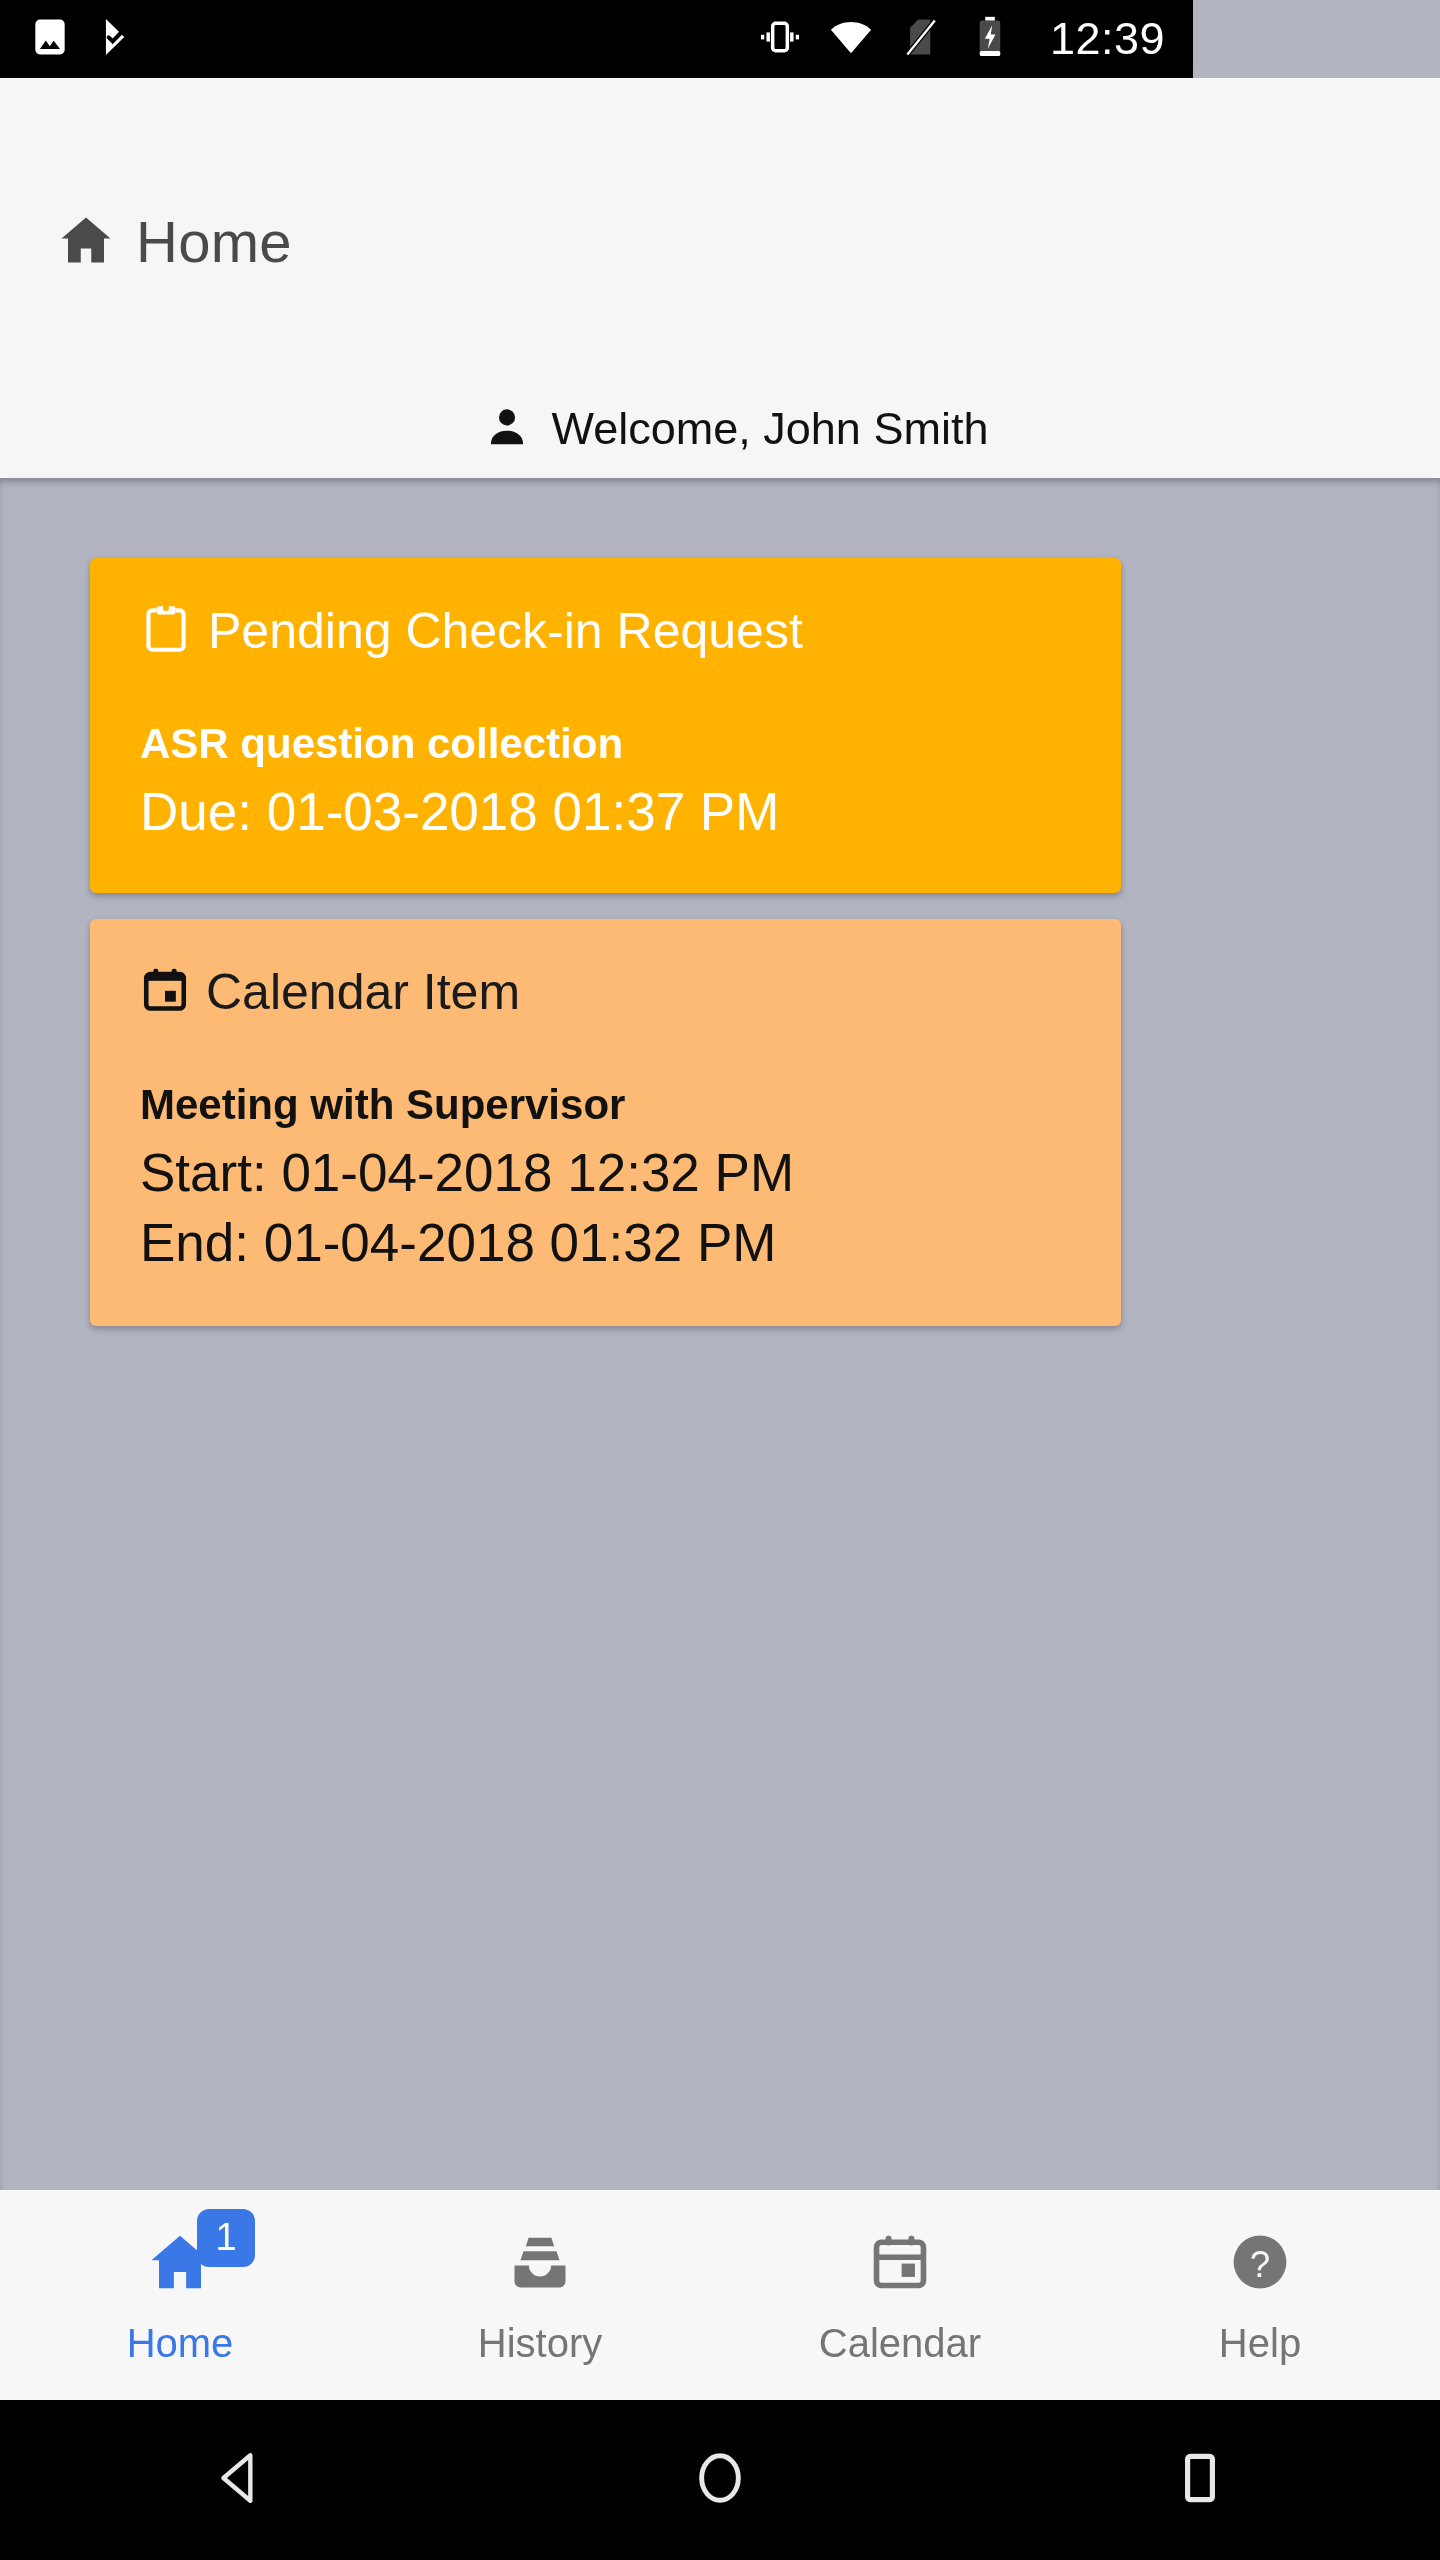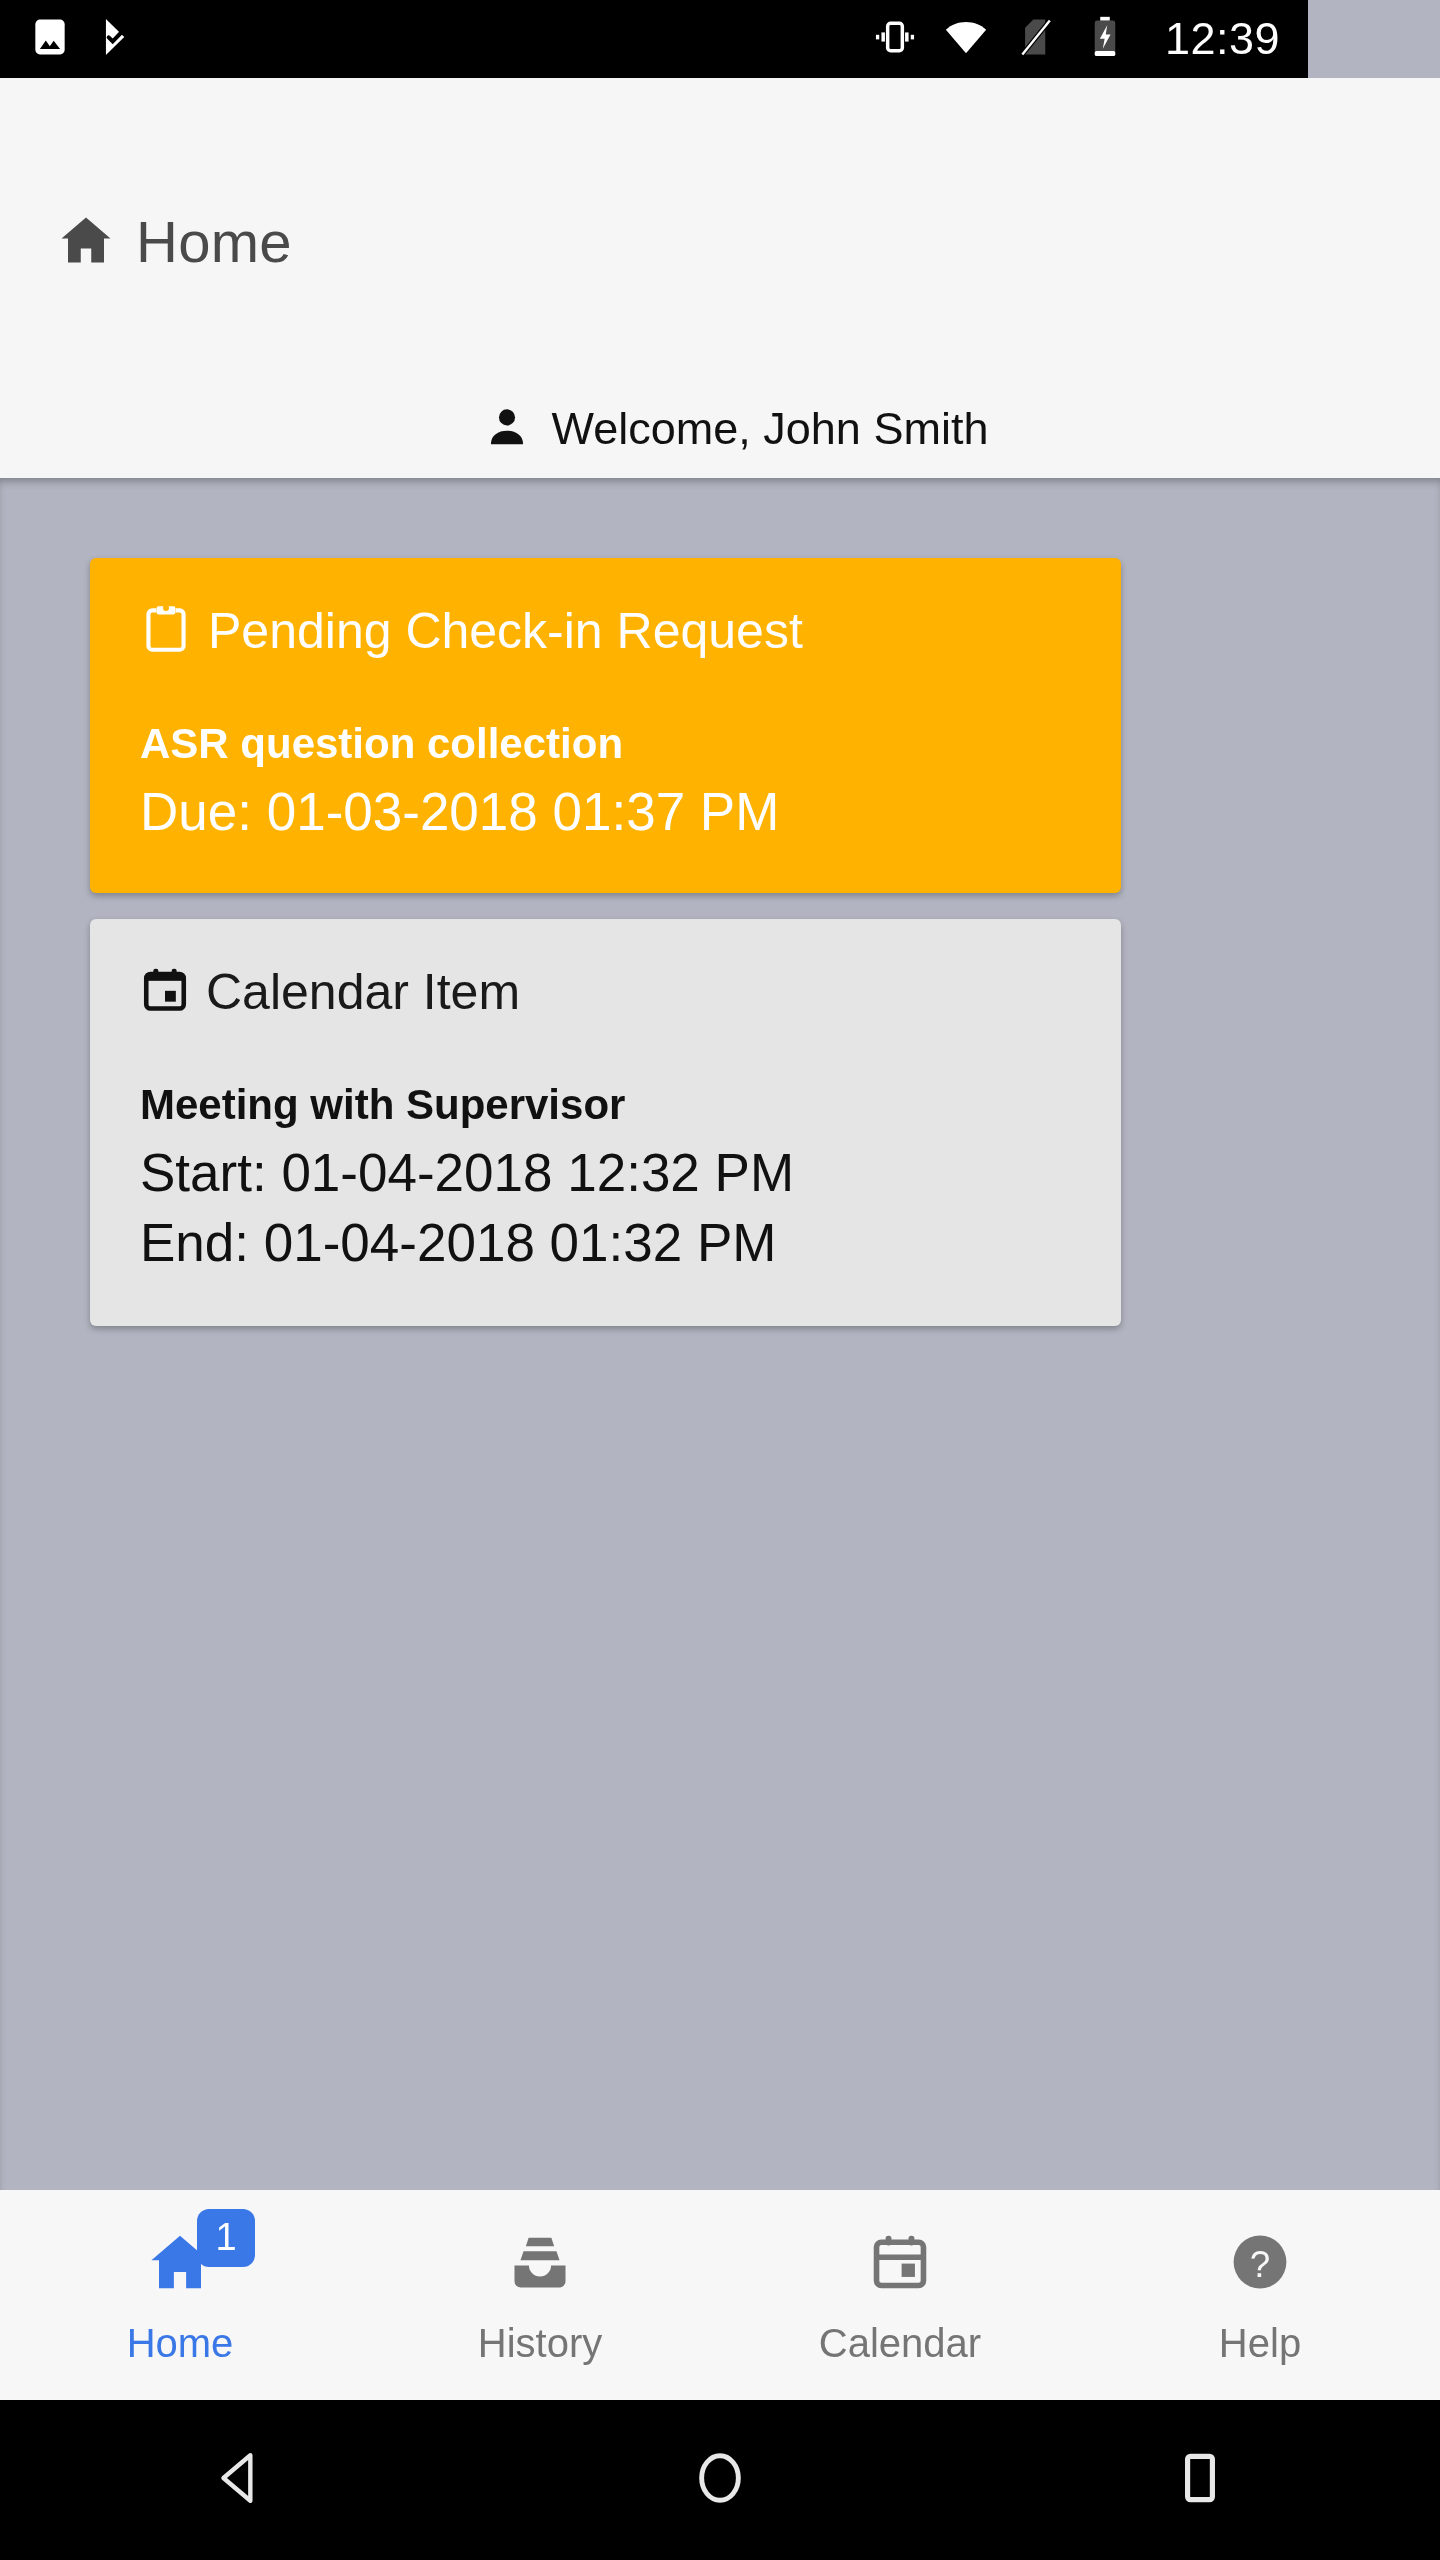--- a/index.html
+++ b/index.html
@@ -6,21 +6,21 @@
   html, body {
     width:1440px; height:2560px;
     background:#000;
     font-family:"Liberation Sans", sans-serif;
     overflow:hidden;
   }
   #screen { position:relative; width:1440px; height:2560px; background:#b2b5c1; }
 
   
   .statusbar {
-    position:absolute; top:0; left:0; width:1308px; height:78px;
+    position:absolute; top:0; left:0; width:1193px; height:78px;
     background:#000; display:flex; align-items:center;
     padding:0 28px;
   }
   .sb-left { display:flex; align-items:center; gap:22px; }
   .sb-right { margin-left:auto; display:flex; align-items:center; gap:26px; }
   .sb-time { color:#fff; font-size:45px; letter-spacing:.5px; margin-left:14px; }
 
   
   .header {
     position:absolute; top:78px; left:0; width:1440px; height:400px;
@@ -49,21 +49,21 @@
 
   .card {
     position:relative; width:1031px; border-radius:6px;
     box-shadow:0 3px 6px rgba(0,0,0,.28);
   }
   .card.pending {
     background:#ffb300; padding:44px 50px 52px 50px;
     margin-bottom:26px;
   }
   .card.calendar {
-    background:#e5e5e5; padding:44px 50px 54px 50px;
+    background:#fdba74; padding:44px 50px 54px 50px;
   }
   .card-head {
     display:flex; align-items:center; gap:16px; margin-bottom:60px;
   }
   .card.pending .card-head .ch-text { font-size:50px; color:#fff; }
   .card.calendar .card-head .ch-text { font-size:50px; color:#1a1a1a; }
 
   .card-sub { font-size:42px; font-weight:bold; margin-bottom:16px; }
   .card-line { font-size:53px; line-height:1.07; }
   .card.pending .card-sub, .card.pending .card-line { color:#fff; }

